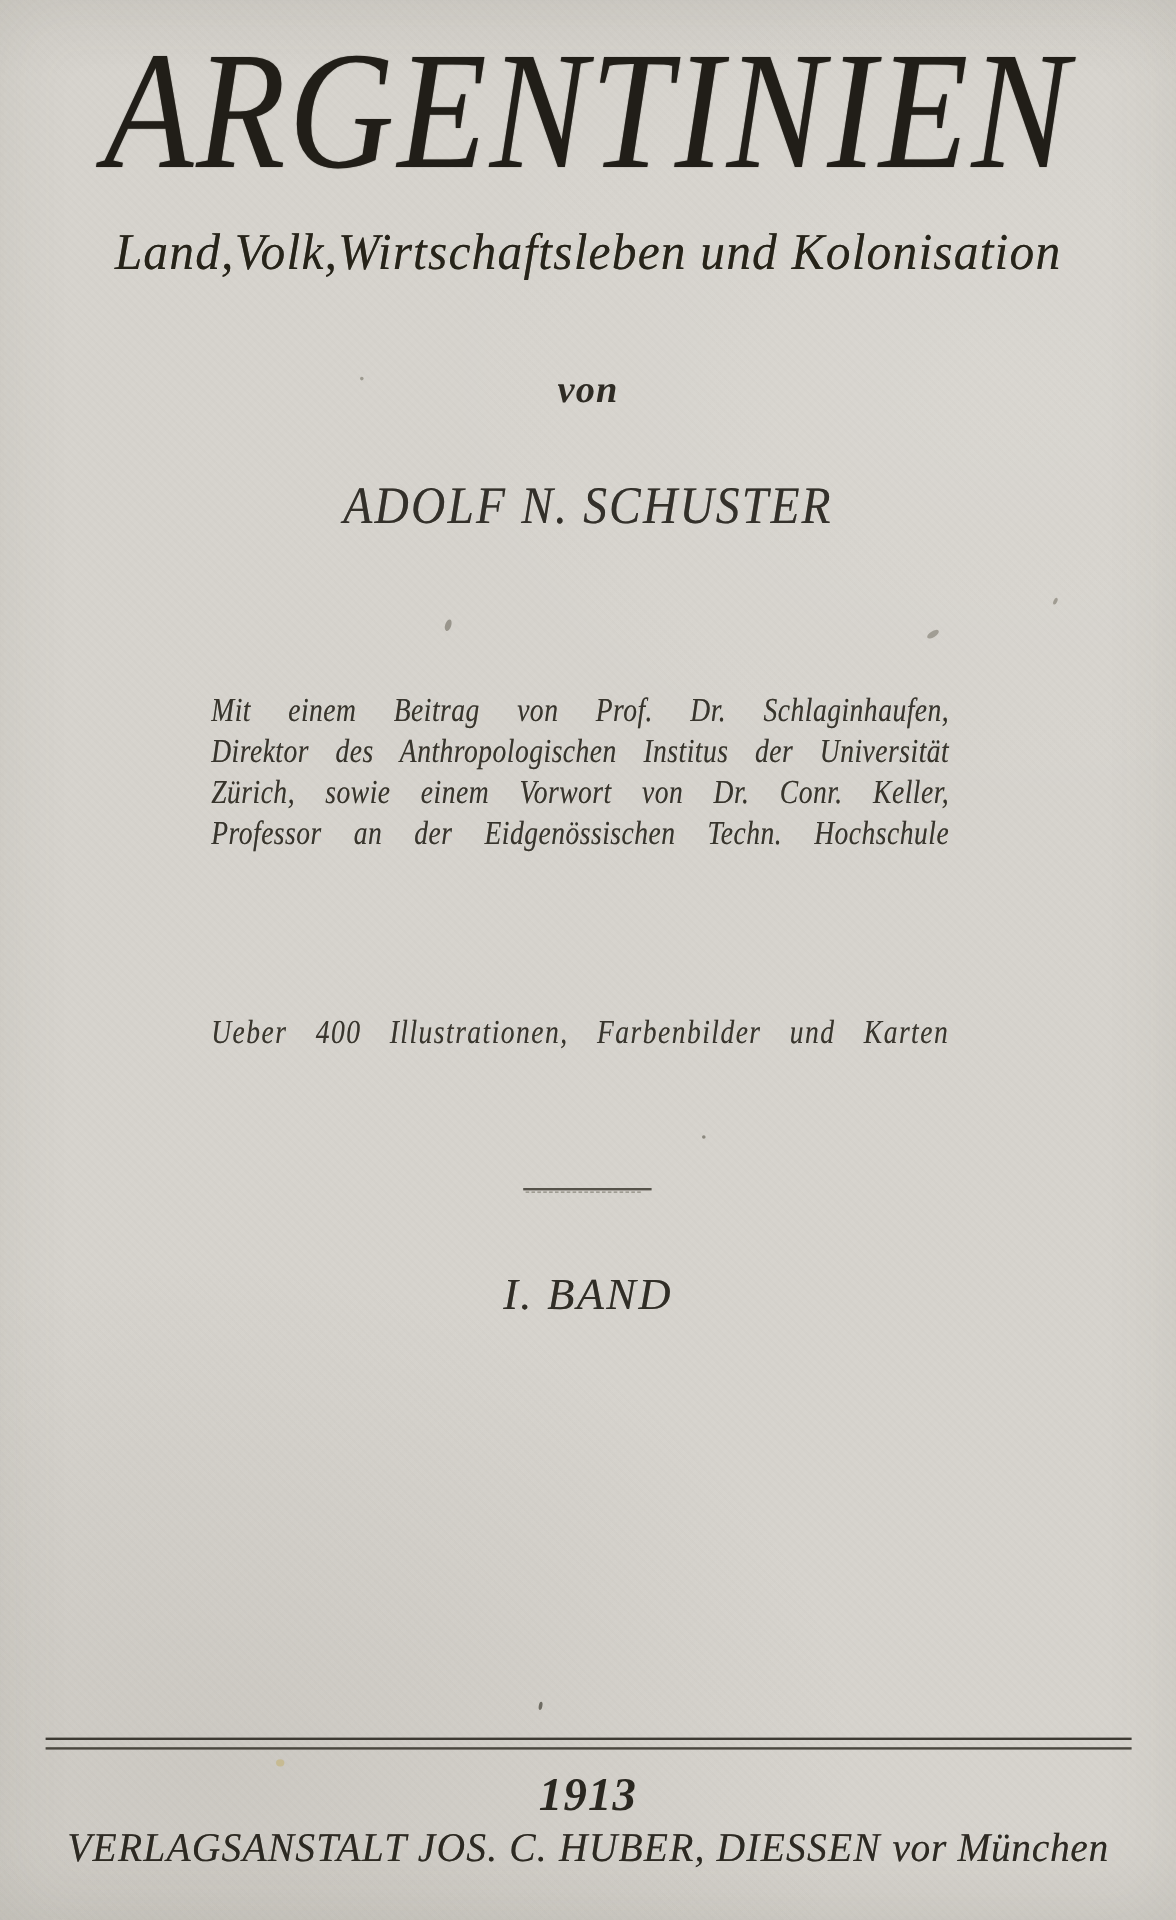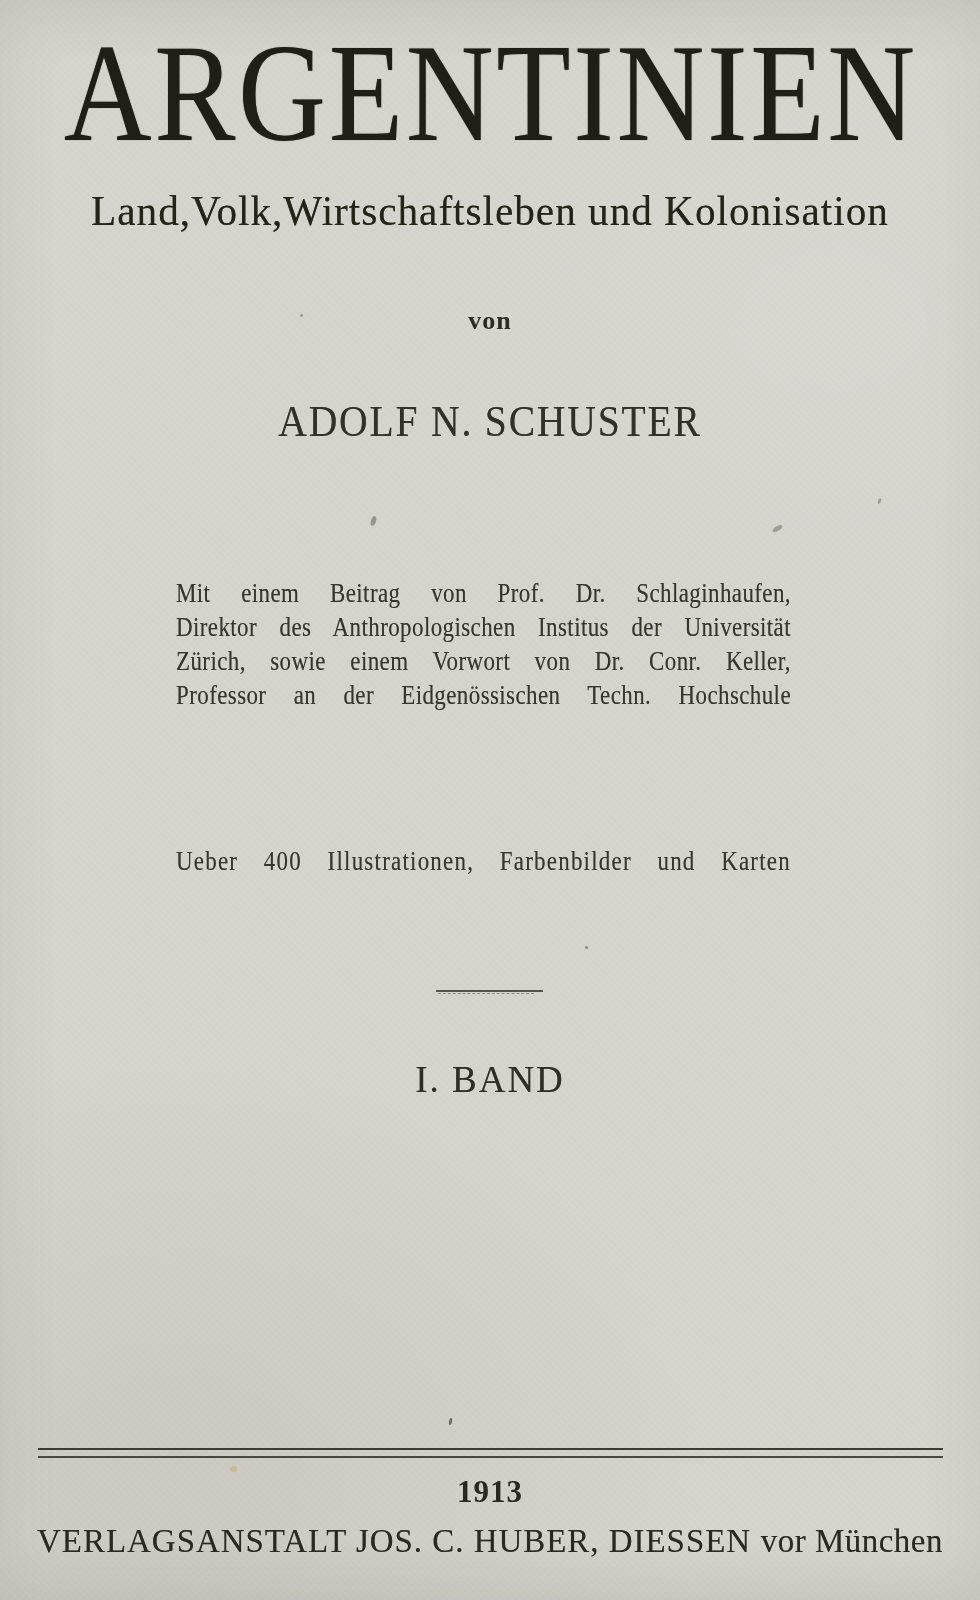--- a/index.html
+++ b/index.html
@@ -13,20 +13,21 @@
     width: 980px; height: 1600px;
     background-color: #d6d3cd;
     background-image:
       radial-gradient(ellipse 900px 700px at 18% 92%, rgba(110,105,95,0.10), rgba(110,105,95,0) 60%),
       radial-gradient(ellipse 800px 600px at 85% 20%, rgba(255,255,250,0.07), rgba(255,255,250,0) 65%),
       linear-gradient(180deg, rgba(125,120,110,0.06), rgba(125,120,110,0) 4%, rgba(125,120,110,0) 96%, rgba(125,120,110,0.06)),
       repeating-linear-gradient(45deg, rgba(90,85,75,0.016) 0 2px, rgba(0,0,0,0) 2px 5px),
       repeating-linear-gradient(-45deg, rgba(255,255,255,0.02) 0 3px, rgba(0,0,0,0) 3px 6px);
     box-shadow: inset 0 0 60px rgba(100,95,85,0.12);
     color: #2b2822;
+    font-style: italic;
   }
   .abs { position: absolute; }
   .centered { left: 0; width: 980px; text-align: center; white-space: nowrap; }
 
   .title {
     top: 23px;
     font-size: 140px;
     line-height: 1;
     letter-spacing: 3px;
     color: #211e18;
@@ -37,21 +38,21 @@
     top: 189px;
     font-size: 43px;
     line-height: 1;
     letter-spacing: 1px;
     color: #262319;
     transform: scaleX(0.96);
     text-shadow: 0 0 0.5px rgba(38,35,25,0.6);
   }
   .byline {
     top: 308px;
-    font-size: 26px;
+    font-size: 32px;
     line-height: 1;
     font-weight: bold;
     letter-spacing: 1px;
     color: #2e2b24;
   }
   .author {
     top: 400px;
     font-size: 44px;
     line-height: 1;
     letter-spacing: 2px;
@@ -100,21 +101,21 @@
     font-size: 37px;
     line-height: 1.1;
     letter-spacing: 2px;
     color: #302d26;
     text-shadow: 0 0 0.5px rgba(48,45,38,0.5);
   }
   .rule-top { top: 1448px; left: 38px; width: 905px; height: 2px; background: #3d3a33; }
   .rule-bottom { top: 1456px; left: 38px; width: 905px; height: 2px; background: #4a473f; }
   .year {
     top: 1476px;
-    font-size: 31px;
+    font-size: 39px;
     line-height: 1;
     font-weight: bold;
     letter-spacing: 1px;
     color: #2a2720;
   }
   .publisher {
     top: 1524px;
     font-size: 34px;
     line-height: 1;
     letter-spacing: 1px;

